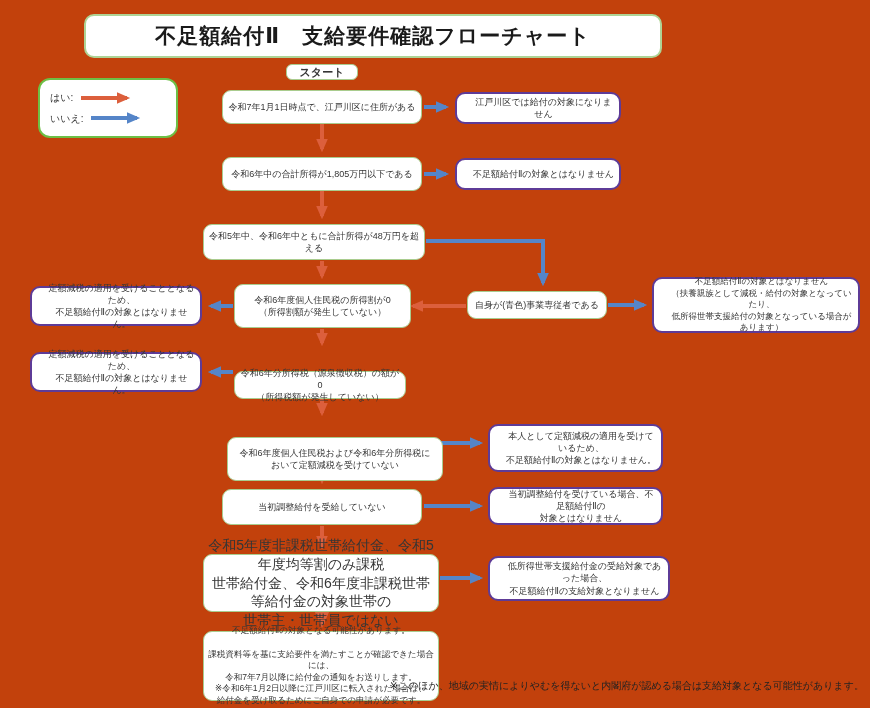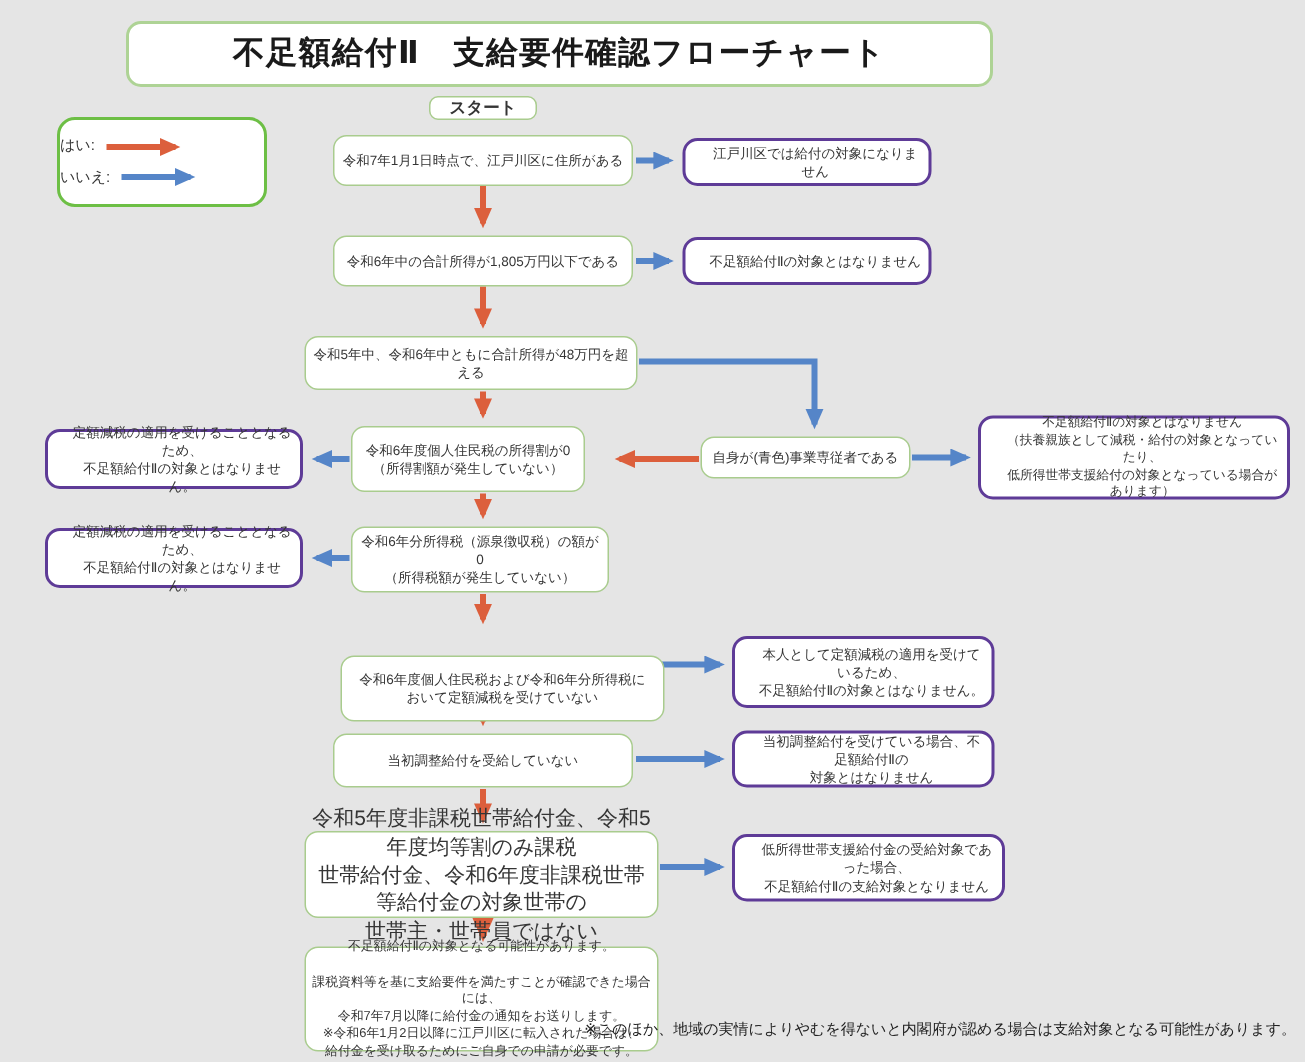--- a/index.html
+++ b/index.html
@@ -1,41 +1,41 @@
 <!DOCTYPE html>
 <html><head>
 <meta charset="utf-8">
 <style>
   html,body{margin:0;padding:0;background:#fff;}
-  #canvas{position:relative;width:870px;height:708px;background:#e5e5e5;overflow:hidden;
+  #canvas{position:relative;width:870px;height:708px;background:#c2410c;overflow:hidden;
           font-family:"Liberation Sans","DejaVu Sans",sans-serif;color:#353535;}
   #arrow-layer{position:absolute;left:0;top:0;width:870px;height:708px;z-index:1;}
   .node{position:absolute;z-index:2;display:flex;align-items:center;justify-content:center;
         text-align:center;white-space:pre-line;box-sizing:border-box;background:#ffffff;
         font-size:9px;line-height:1.35;padding:2px 4px;}
   .gbox{border:1.5px solid #a9cc8e;border-radius:9px;}
   .pbox{border:2px solid #5e3b97;border-radius:10px;padding-left:15px;}
   #title-box{left:84px;top:14px;width:578px;height:44px;border:2px solid #aed395;border-radius:10px;
              font-size:21px;font-weight:bold;color:#1a1a1a;letter-spacing:1px;white-space:nowrap;}
   #legend-box{left:38px;top:78px;width:140px;height:60px;border:2.5px solid #6dbf45;border-radius:12px;
-              flex-direction:column;align-items:stretch;justify-content:center;gap:7px;padding:4px 0;}
+              flex-direction:column;align-items:stretch;justify-content:center;gap:7px;padding:4px 10px;}
   .legend-row{display:flex;align-items:center;gap:6px;font-size:10px;}
   #start-box{left:286px;top:64px;width:72px;height:16px;border:1.5px solid #a9cc8e;border-radius:6px;
              font-weight:bold;font-size:11px;z-index:3;}
   #q1{left:222px;top:90px;width:200px;height:34px;}
   #r1{left:455px;top:92px;width:166px;height:32px;}
   #q2{left:222px;top:157px;width:200px;height:34px;}
   #r2{left:455px;top:158px;width:166px;height:32px;}
   #q3{left:203px;top:224px;width:222px;height:36px;}
   #rL1{left:30px;top:286px;width:172px;height:40px;}
-  #q4{left:234px;top:284px;width:156px;height:44px;}
+  #q4{left:234px;top:284px;width:177px;height:44px;}
   #q3b{left:467px;top:291px;width:140px;height:28px;}
   #r3b{left:652px;top:277px;width:208px;height:56px;font-size:8.5px;}
   #rL2{left:30px;top:352px;width:172px;height:40px;}
-  #q5{left:234px;top:351px;width:172px;height:44px;}
+  #q5{left:234px;top:371px;width:172px;height:28px;}
   #q6{left:227px;top:421px;width:216px;height:44px;margin-top:16px;}
   #r6{left:488px;top:424px;width:175px;height:48px;}
   #q7{left:222px;top:489px;width:200px;height:36px;}
   #r7{left:488px;top:487px;width:175px;height:38px;}
   #q8{left:203px;top:554px;width:236px;height:58px;font-size:14px;}
   #r8{left:488px;top:556px;width:182px;height:45px;}
   #final-box{left:203px;top:631px;width:236px;height:70px;font-size:8.6px;}
   #footnote{position:absolute;right:6px;top:679px;font-size:10px;color:#222;z-index:2;}
 </style>
 </head>

